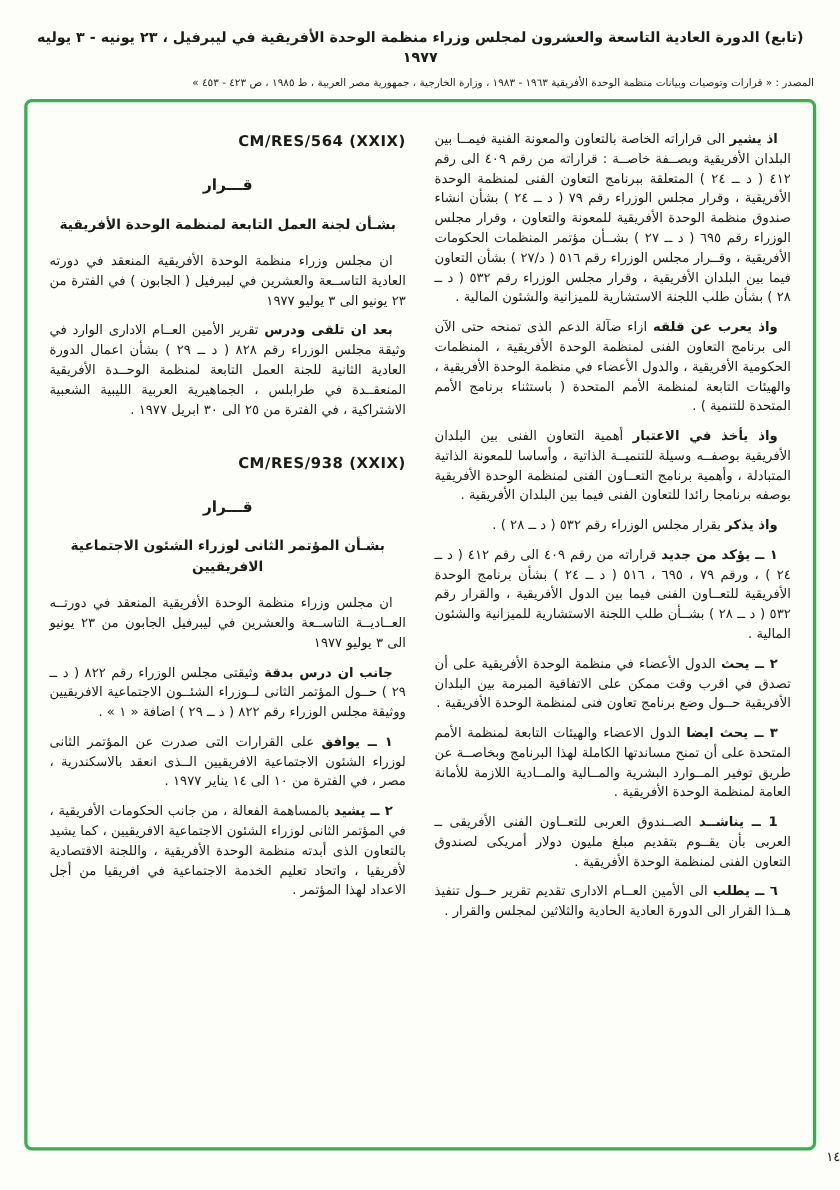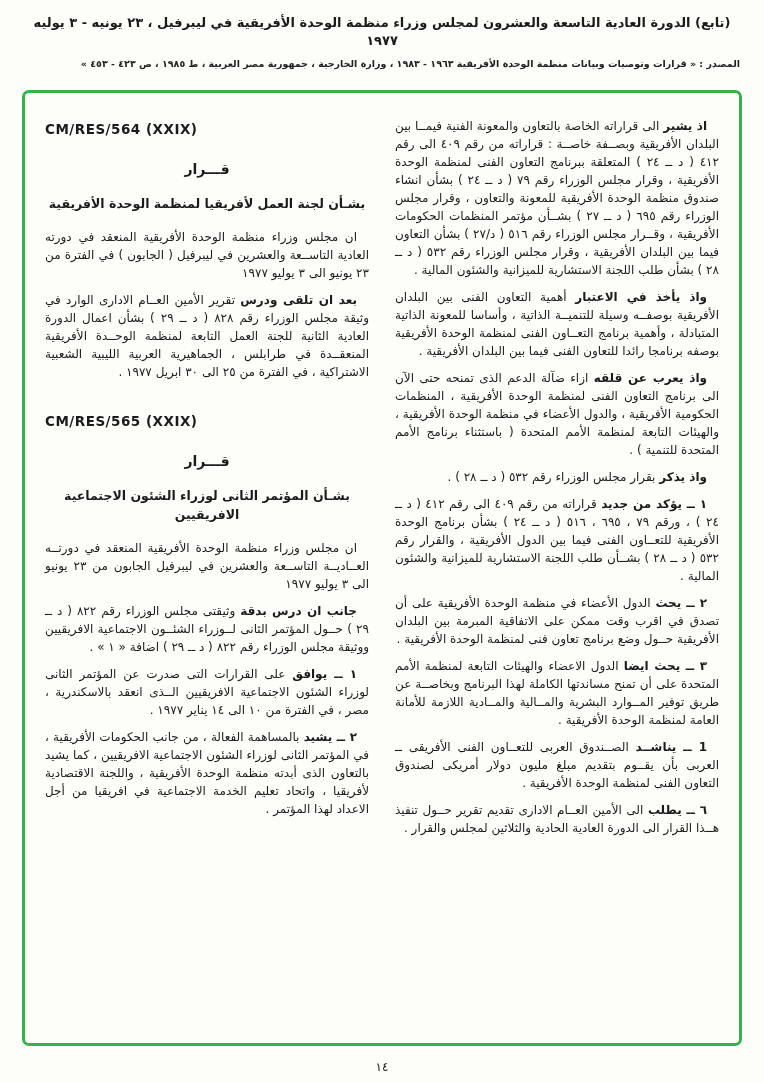--- a/index.html
+++ b/index.html
@@ -5,80 +5,80 @@
   * { margin:0; padding:0; box-sizing:border-box; }
   html,body { width:764px; height:1082px; }
   body {
     background:#fdfdfa;
     font-family:"DejaVu Sans", sans-serif;
     color:#1b1b1b;
     position:relative;
     overflow:hidden;
   }
   .hdr { padding:14px 24px 0; direction:rtl; }
-  .hdr1 { font-weight:bold; font-size:13px; text-align:center; line-height:1.4; }
-  .hdr2 { font-size:9.5px; text-align:right; margin-top:8px; color:#222;font-weight:bold; }
+  .hdr1 { font-weight:bold; font-size:13px; text-align:center; line-height:1.4;margin-top:12px; }
+  .hdr2 { font-size:9.5px; text-align:right; margin-top:8px; color:#222; }
 
   .greenbox {
     position:absolute; top:90px; left:22px; right:22px; bottom:36px;
     border:3px solid #35b24c; border-radius:7px;
     padding:24px 20px 10px; overflow:hidden; background:#fdfdfa;
   }
   .cols { display:flex; direction:rtl; gap:26px; height:100%; }
   .col { flex:1 1 0; text-align:justify; font-size:12px; line-height:1.5; }
 
   .para { margin-bottom:9px; text-indent:12px; }
   .lead { font-weight:bold; }
 
   .res-ref {
-    direction:ltr; text-align:left; font-weight:bold; font-size:13.5px;
+    direction:ltr; text-align:right; font-weight:bold; font-size:13.5px;
     letter-spacing:0.5px; margin:2px 0 20px;
   }
   .res-ref.second { margin-top:30px; }
   .res-title { text-align:center; font-weight:bold; font-size:14px; margin-bottom:14px; }
   .res-subtitle { text-align:center; font-weight:bold; font-size:12.5px; line-height:1.55; margin-bottom:14px; }
 
   .pageno {
-    position:absolute; bottom:8px; left:0; right:0;
-    text-align:center; font-size:12px; color:#1b1b1b;
+    position:absolute; bottom:24px; left:0; right:0;
+    text-align:right; font-size:12px; color:#1b1b1b;
   }
 </style>
 </head>
 <body>
 
 <div class="sheet">
 
   <div class="hdr">
     <div class="hdr1">(تابع) الدورة العادية التاسعة والعشرون لمجلس وزراء منظمة الوحدة الأفريقية في ليبرفيل ، ٢٣ يونيه - ٣ يوليه ١٩٧٧</div>
     <div class="hdr2">المصدر : « قرارات وتوصيات وبيانات منظمة الوحدة الأفريقية ١٩٦٣ - ١٩٨٣ ، وزارة الخارجية ، جمهورية مصر العربية ، ط ١٩٨٥ ، ص ٤٢٣ - ٤٥٣ »</div>
   </div>
 
   <div class="greenbox">
     <div class="cols">
 
       <div class="col">
         <p class="para"><b class="lead">اذ يشير</b> <span>الى قراراته الخاصة بالتعاون والمعونة الفنية فيمــا بين البلدان الأفريقية وبصــفة خاصــة : قراراته من رقم ٤٠٩ الى رقم ٤١٢ ( د ــ ٢٤ ) المتعلقة ببرنامج التعاون الفنى لمنظمة الوحدة الأفريقية ، وقرار مجلس الوزراء رقم ٧٩ ( د ــ ٢٤ ) بشأن انشاء صندوق منظمة الوحدة الأفريقية للمعونة والتعاون ، وقرار مجلس الوزراء رقم ٦٩٥ ( د ــ ٢٧ ) بشــأن مؤتمر المنظمات الحكومات الأفريقية ، وقــرار مجلس الوزراء رقم ٥١٦ ( د/٢٧ ) بشأن التعاون فيما بين البلدان الأفريقية ، وقرار مجلس الوزراء رقم ٥٣٢ ( د ــ ٢٨ ) بشأن طلب اللجنة الاستشارية للميزانية والشئون المالية .</span></p>
+        <p class="para"><b class="lead">واذ يعرب عن قلقه</b> <span>ازاء ضآلة الدعم الذى تمنحه حتى الآن الى برنامج التعاون الفنى لمنظمة الوحدة الأفريقية ، المنظمات الحكومية الأفريقية ، والدول الأعضاء في منظمة الوحدة الأفريقية ، والهيئات التابعة لمنظمة الأمم المتحدة ( باستثناء برنامج الأمم المتحدة للتنمية ) .</span></p>
         <p class="para"><b class="lead">واذ يأخذ في الاعتبار</b> <span>أهمية التعاون الفنى بين البلدان الأفريقية بوصفــه وسيلة للتنميــة الذاتية ، وأساسا للمعونة الذاتية المتبادلة ، وأهمية برنامج التعــاون الفنى لمنظمة الوحدة الأفريقية بوصفه برنامجا رائدا للتعاون الفنى فيما بين البلدان الأفريقية .</span></p>
-        <p class="para"><b class="lead">واذ يعرب عن قلقه</b> <span>ازاء ضآلة الدعم الذى تمنحه حتى الآن الى برنامج التعاون الفنى لمنظمة الوحدة الأفريقية ، المنظمات الحكومية الأفريقية ، والدول الأعضاء في منظمة الوحدة الأفريقية ، والهيئات التابعة لمنظمة الأمم المتحدة ( باستثناء برنامج الأمم المتحدة للتنمية ) .</span></p>
         <p class="para"><b class="lead">واذ يذكر</b> <span>بقرار مجلس الوزراء رقم ٥٣٢ ( د ــ ٢٨ ) .</span></p>
         <p class="para"><b class="lead">١ ــ يؤكد من جديد</b> <span>قراراته من رقم ٤٠٩ الى رقم ٤١٢ ( د ــ ٢٤ ) ، ورقم ٧٩ ، ٦٩٥ ، ٥١٦ ( د ــ ٢٤ ) بشأن برنامج الوحدة الأفريقية للتعــاون الفنى فيما بين الدول الأفريقية ، والقرار رقم ٥٣٢ ( د ــ ٢٨ ) بشــأن طلب اللجنة الاستشارية للميزانية والشئون المالية .</span></p>
         <p class="para"><b class="lead">٢ ــ يحث</b> <span>الدول الأعضاء في منظمة الوحدة الأفريقية على أن تصدق في اقرب وقت ممكن على الاتفاقية المبرمة بين البلدان الأفريقية حــول وضع برنامج تعاون فنى لمنظمة الوحدة الأفريقية .</span></p>
         <p class="para"><b class="lead">٣ ــ يحث ايضا</b> <span>الدول الاعضاء والهيئات التابعة لمنظمة الأمم المتحدة على أن تمنح مساندتها الكاملة لهذا البرنامج وبخاصــة عن طريق توفير المــوارد البشرية والمــالية والمــادية اللازمة للأمانة العامة لمنظمة الوحدة الأفريقية .</span></p>
         <p class="para"><b class="lead">1 ــ يناشــد</b> <span>الصــندوق العربى للتعــاون الفنى الأفريقى ــ العربى بأن يقــوم بتقديم مبلغ مليون دولار أمريكى لصندوق التعاون الفنى لمنظمة الوحدة الأفريقية .</span></p>
         <p class="para"><b class="lead">٦ ــ يطلب</b> <span>الى الأمين العــام الادارى تقديم تقرير حــول تنفيذ هــذا القرار الى الدورة العادية الحادية والثلاثين لمجلس والقرار .</span></p>
       </div>
 
       <div class="col">
         <div class="res-ref">CM/RES/564  (XXIX)</div>
         <div class="res-title">قـــرار</div>
-        <div class="res-subtitle">بشـأن لجنة العمل لأفريقيا لمنظمة الوحدة الأفريقية</div>
+        <div class="res-subtitle">بشـأن لجنة العمل التابعة لمنظمة الوحدة الأفريقية</div>
         <p class="para"><b class="lead"></b> <span>ان مجلس وزراء منظمة الوحدة الأفريقية المنعقد في دورته العادية التاســعة والعشرين في ليبرفيل ( الجابون ) في الفترة من ٢٣ يونيو الى ٣ يوليو ١٩٧٧</span></p>
         <p class="para"><b class="lead">بعد ان تلقى ودرس</b> <span>تقرير الأمين العــام الادارى الوارد في وثيقة مجلس الوزراء رقم ٨٢٨ ( د ــ ٢٩ ) بشأن اعمال الدورة العادية الثانية للجنة العمل التابعة لمنظمة الوحــدة الأفريقية المنعقــدة في طرابلس ، الجماهيرية العربية الليبية الشعبية الاشتراكية ، في الفترة من ٢٥ الى ٣٠ ابريل ١٩٧٧ .</span></p>
 
-        <div class="res-ref second">CM/RES/565  (XXIX)</div>
+        <div class="res-ref second">CM/RES/938  (XXIX)</div>
         <div class="res-title">قـــرار</div>
         <div class="res-subtitle">بشـأن المؤتمر الثانى لوزراء الشئون الاجتماعية الافريقيين</div>
         <p class="para"><b class="lead"></b> <span>ان مجلس وزراء منظمة الوحدة الأفريقية المنعقد في دورتــه العــاديــة التاســعة والعشرين في ليبرفيل الجابون من ٢٣ يونيو الى ٣ يوليو ١٩٧٧</span></p>
         <p class="para"><b class="lead">جانب ان درس بدقة</b> <span>وثيقتى مجلس الوزراء رقم ٨٢٢ ( د ــ ٢٩ ) حــول المؤتمر الثانى لــوزراء الشئــون الاجتماعية الافريقيين ووثيقة مجلس الوزراء رقم ٨٢٢ ( د ــ ٢٩ ) اضافة « ١ » .</span></p>
         <p class="para"><b class="lead">١ ــ يوافق</b> <span>على القرارات التى صدرت عن المؤتمر الثانى لوزراء الشئون الاجتماعية الافريقيين الــذى انعقد بالاسكندرية ، مصر ، في الفترة من ١٠ الى ١٤ يناير ١٩٧٧ .</span></p>
         <p class="para"><b class="lead">٢ ــ يشيد</b> <span>بالمساهمة الفعالة ، من جانب الحكومات الأفريقية ، في المؤتمر الثانى لوزراء الشئون الاجتماعية الافريقيين ، كما يشيد بالتعاون الذى أبدته منظمة الوحدة الأفريقية ، واللجنة الاقتصادية لأفريقيا ، واتحاد تعليم الخدمة الاجتماعية في افريقيا من أجل الاعداد لهذا المؤتمر .</span></p>
       </div>
 
     </div>
   </div>

